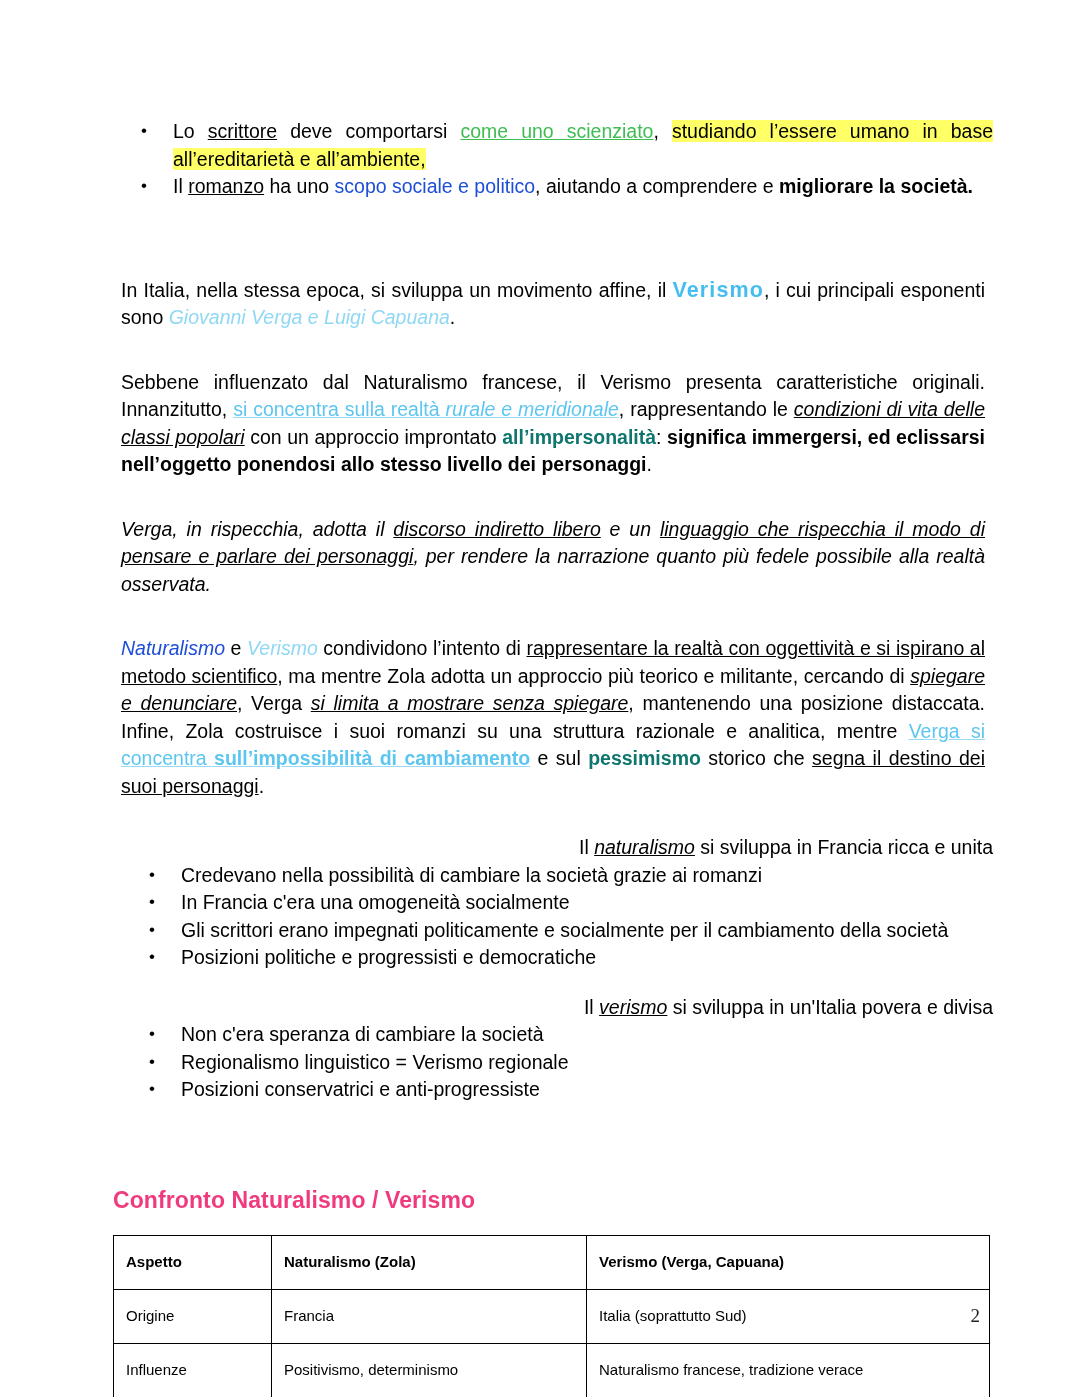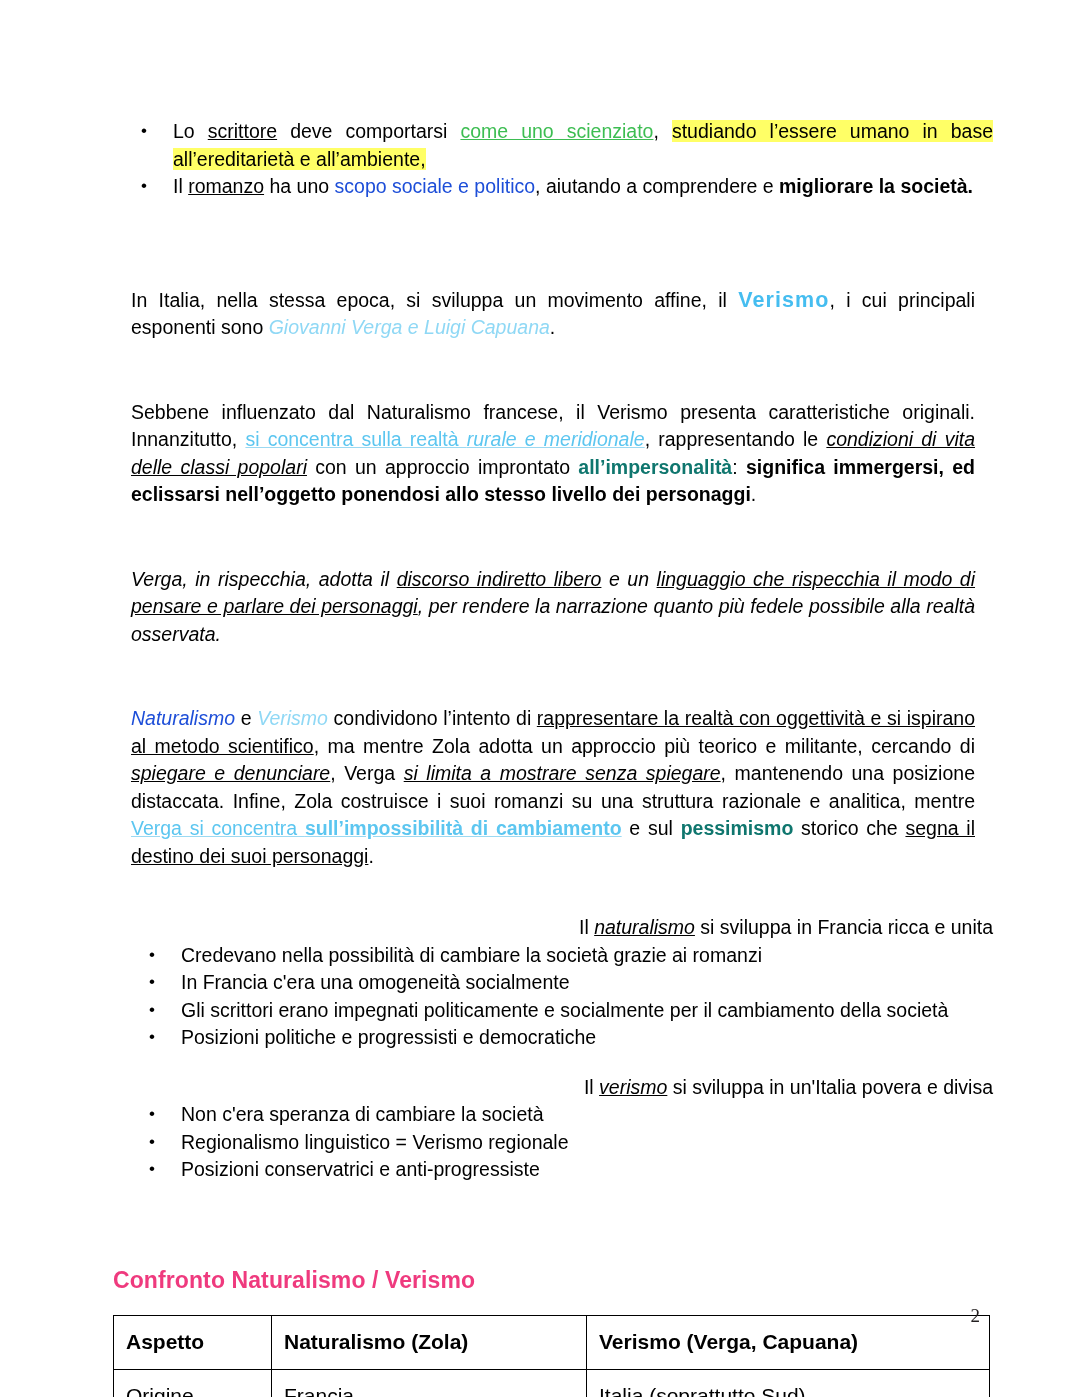--- a/index.html
+++ b/index.html
@@ -24,21 +24,21 @@
     left: 113px;
     top: 0;
     width: 880px;
   }
 
   
   .para {
     font-size: 19.5px;
     line-height: 27.5px;
     text-align: justify;
-    margin: 18px;
+    margin: 8px;
     color: #000;
   }
 
   
   ul.bl {
     list-style: none;
     margin: 0;
     padding: 0;
   }
   ul.bl > li {
@@ -105,21 +105,21 @@
     line-height: 28px;
     margin: 0;
     letter-spacing: 0.1px;
   }
 
   
   table.cmp {
     border-collapse: collapse;
     width: 876px;
     table-layout: fixed;
-    font-size: 21px;
+    font-size: 15px;
   }
   table.cmp td, table.cmp th {
     border: 1.6px solid #000;
     padding: 10px 12px 11px 12px;
     text-align: left;
     vertical-align: middle;
     line-height: 24px;
     height: 32px;
   }
   table.cmp th { font-weight: bold; }

